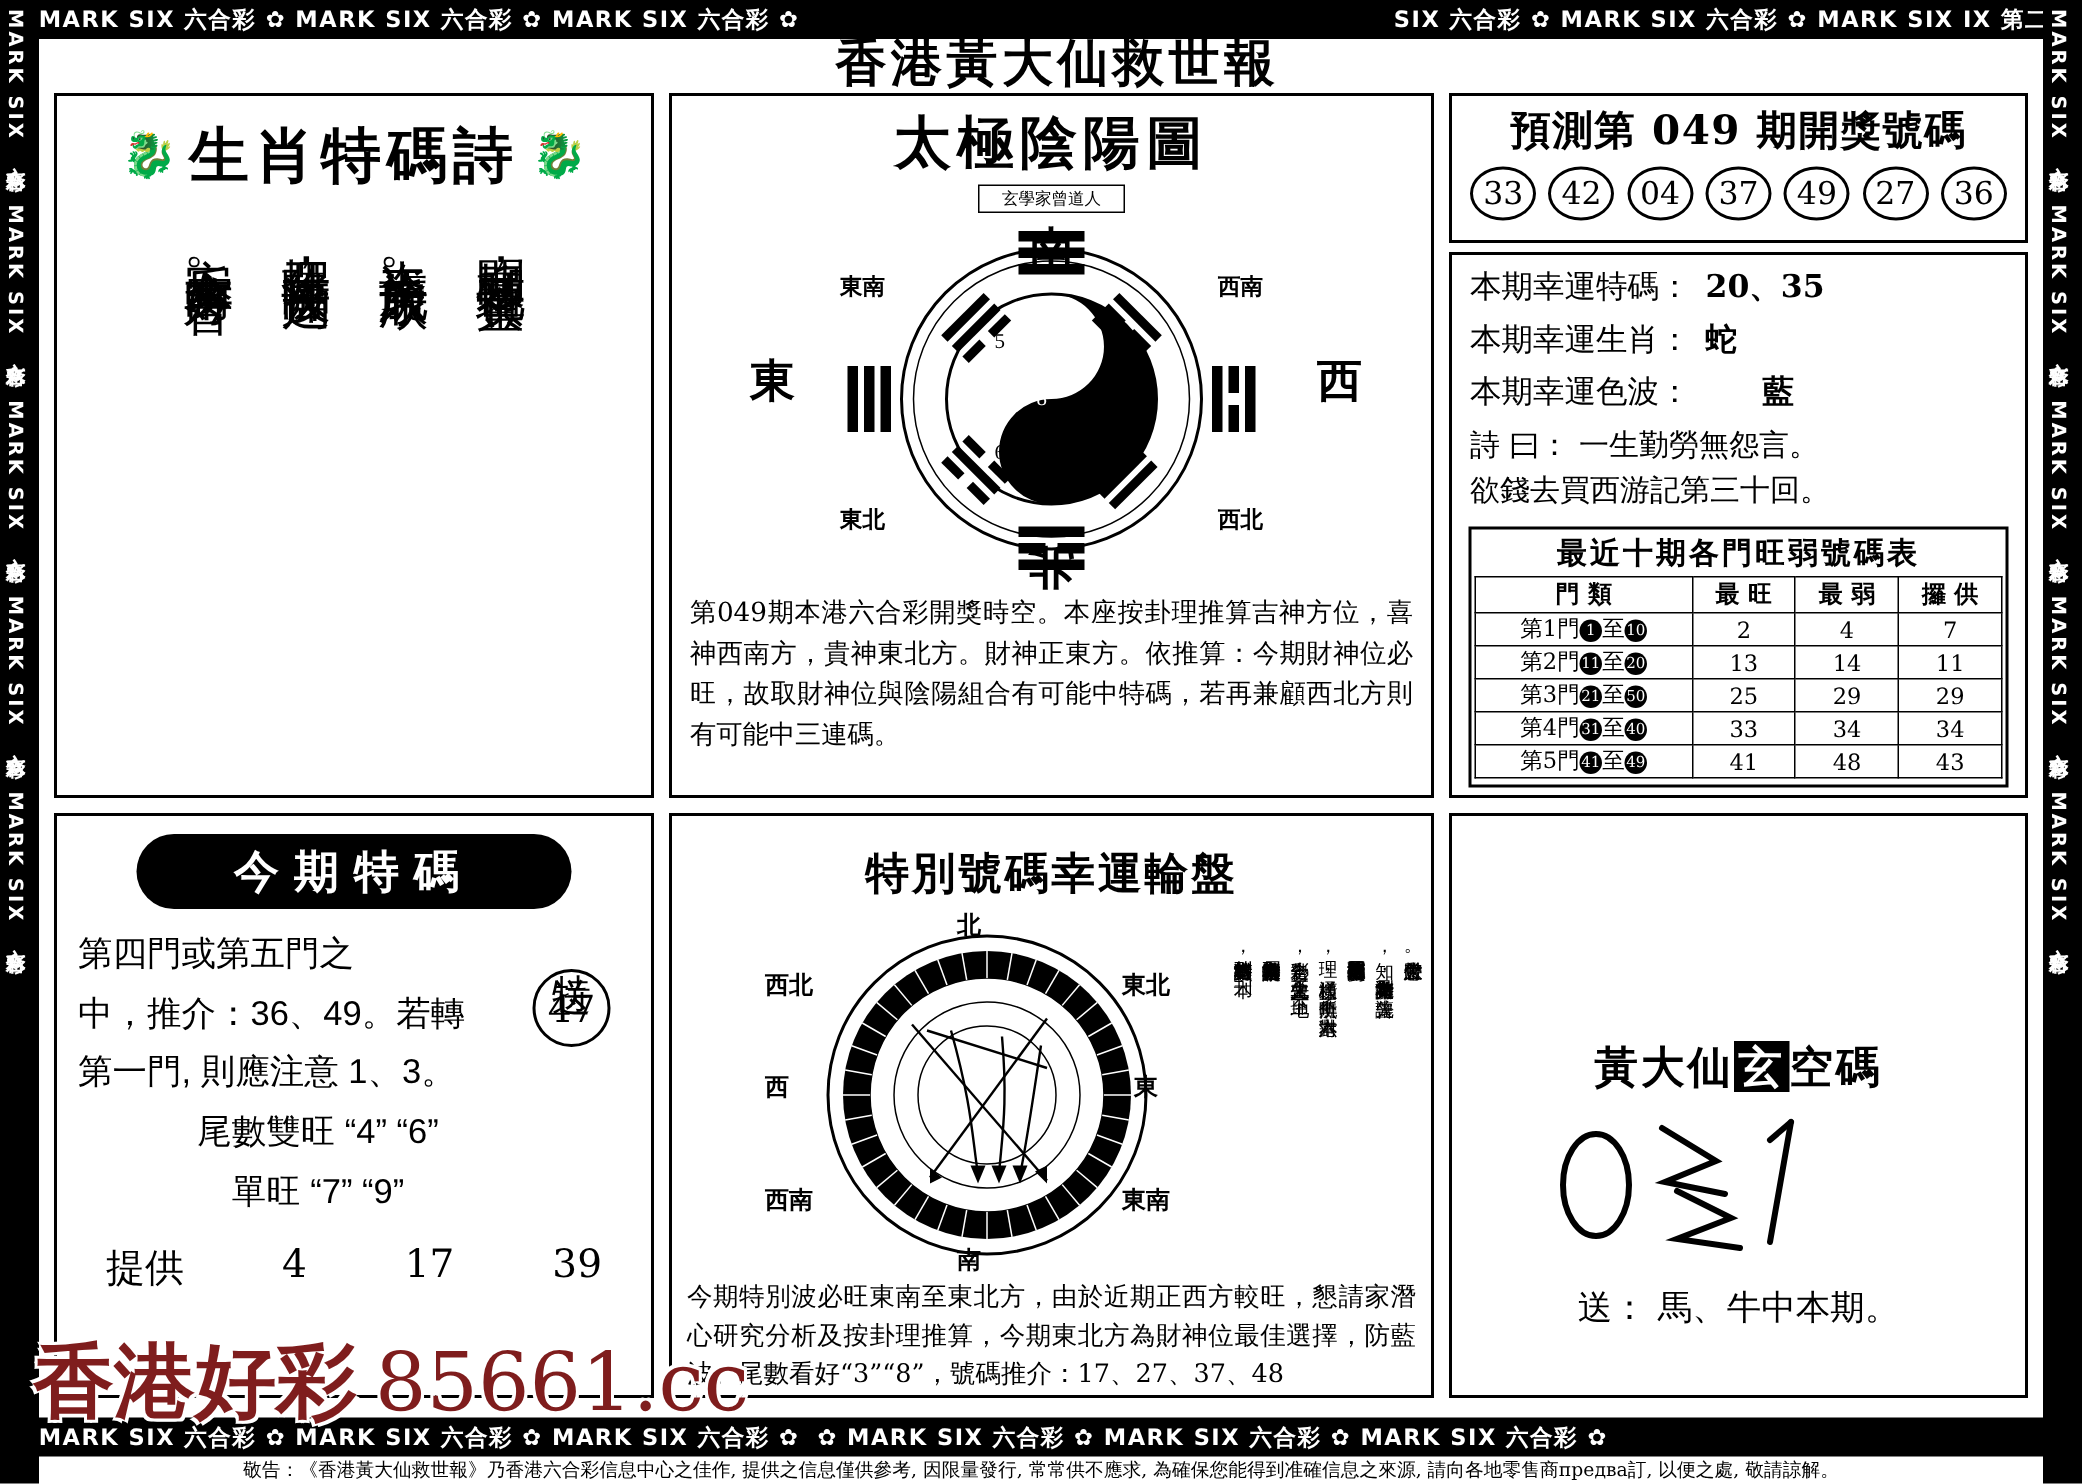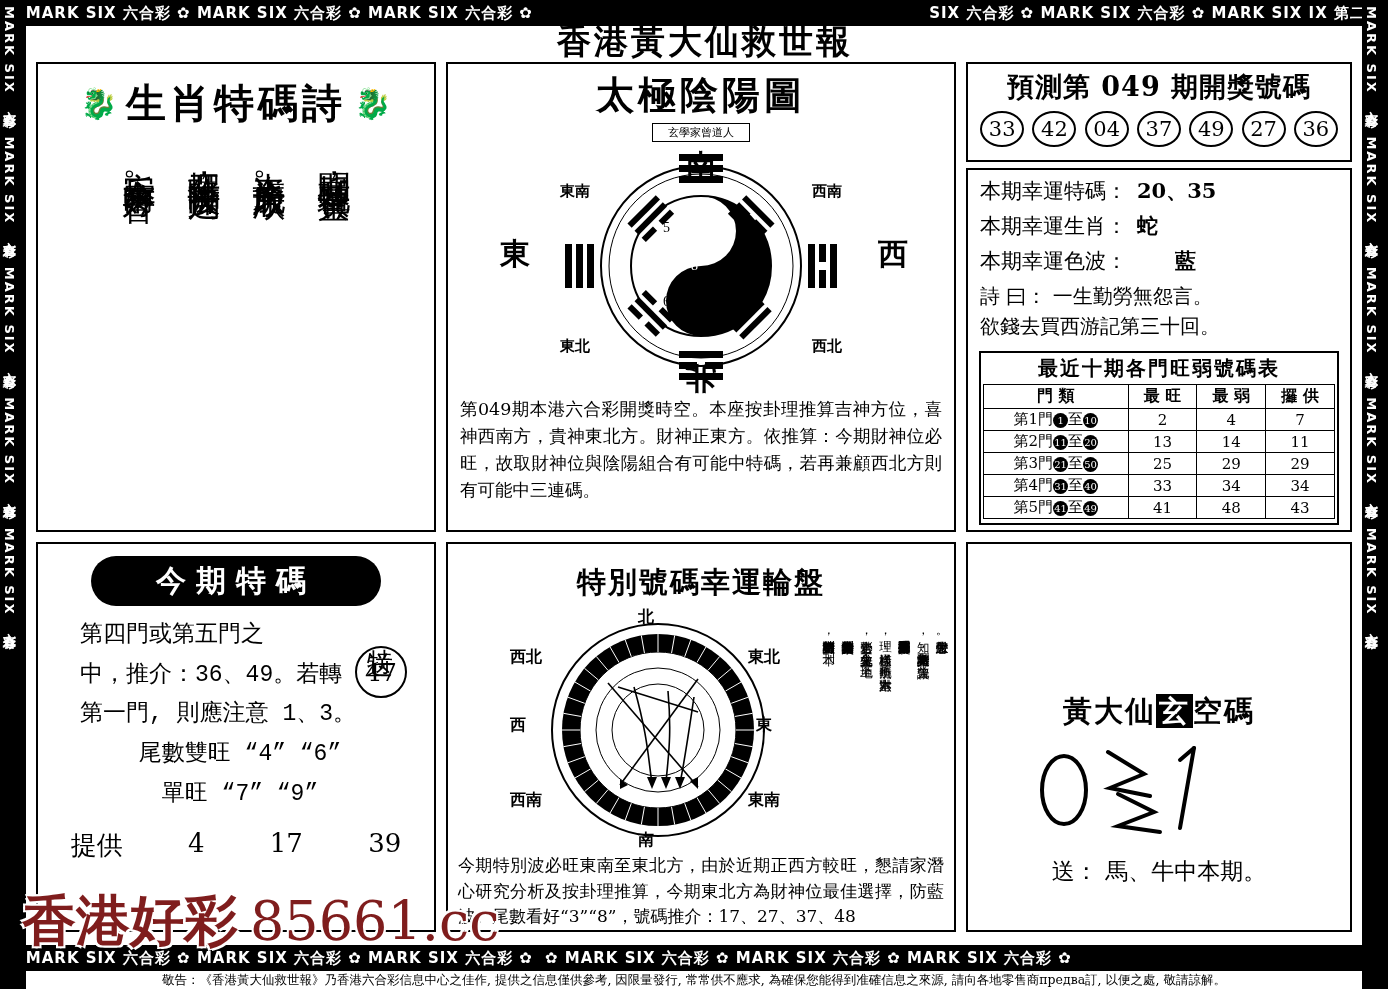--- a/index.html
+++ b/index.html
@@ -29,21 +29,21 @@
   #poem-panel{left:10px;top:36px;width:400px;height:470px;}
   .poem-title{height:78px;display:flex;align-items:center;justify-content:center;gap:8px;}
   .poem-title .txt{font-family:"DejaVu Serif","Liberation Serif",serif;font-weight:bold;font-size:40px;letter-spacing:4px;}
   .dragon{font-size:30px;}
   .poem-cols{display:flex;flex-direction:row-reverse;justify-content:center;gap:26px;padding:4px 18px 0;}
   .poem-col{writing-mode:vertical-rl;font-family:"DejaVu Serif","Liberation Serif",serif;font-size:33px;line-height:1.18;letter-spacing:3px;height:370px;}
 
   #tema-panel{left:10px;top:516px;width:400px;height:390px;}
   .tema-badge{margin:12px auto 4px;width:290px;height:50px;border-radius:25px;background:#000;color:#fff;display:flex;align-items:center;justify-content:center;
       font-family:"DejaVu Serif","Liberation Serif",serif;font-size:30px;font-weight:bold;letter-spacing:10px;}
-  .tema-body{font-family:Liberation Mono, monospace;font-size:23px;line-height:1.55;padding:4px 14px 0 14px;margin-left:28px;}
+  .tema-body{font-family:Liberation Sans, sans-serif;font-size:23px;line-height:1.55;padding:4px 14px 0 14px;}
   .tema-body p{margin:4px 0;}
   .tema-center{text-align:center;}
   .tema-right{position:absolute;right:20px;top:84px;width:66px;text-align:center;font-family:"DejaVu Serif","Liberation Serif",serif;}
   .tema-right .v{writing-mode:vertical-rl;font-size:26px;margin:0 auto;letter-spacing:4px;}
   .circle-num{margin:10px auto 0;width:48px;height:48px;border:2px solid #000;border-radius:50%;display:flex;align-items:center;justify-content:center;font-size:25px;}
   .tema-foot{display:flex;justify-content:space-around;font-family:"DejaVu Serif","Liberation Serif",serif;font-size:26px;padding-top:12px;}
 
   
   #taiji-panel{left:420px;top:36px;width:510px;height:470px;}
   .taiji-title{text-align:center;font-family:"DejaVu Serif","Liberation Serif",serif;font-weight:bold;font-size:38px;letter-spacing:4px;padding-top:6px;}

